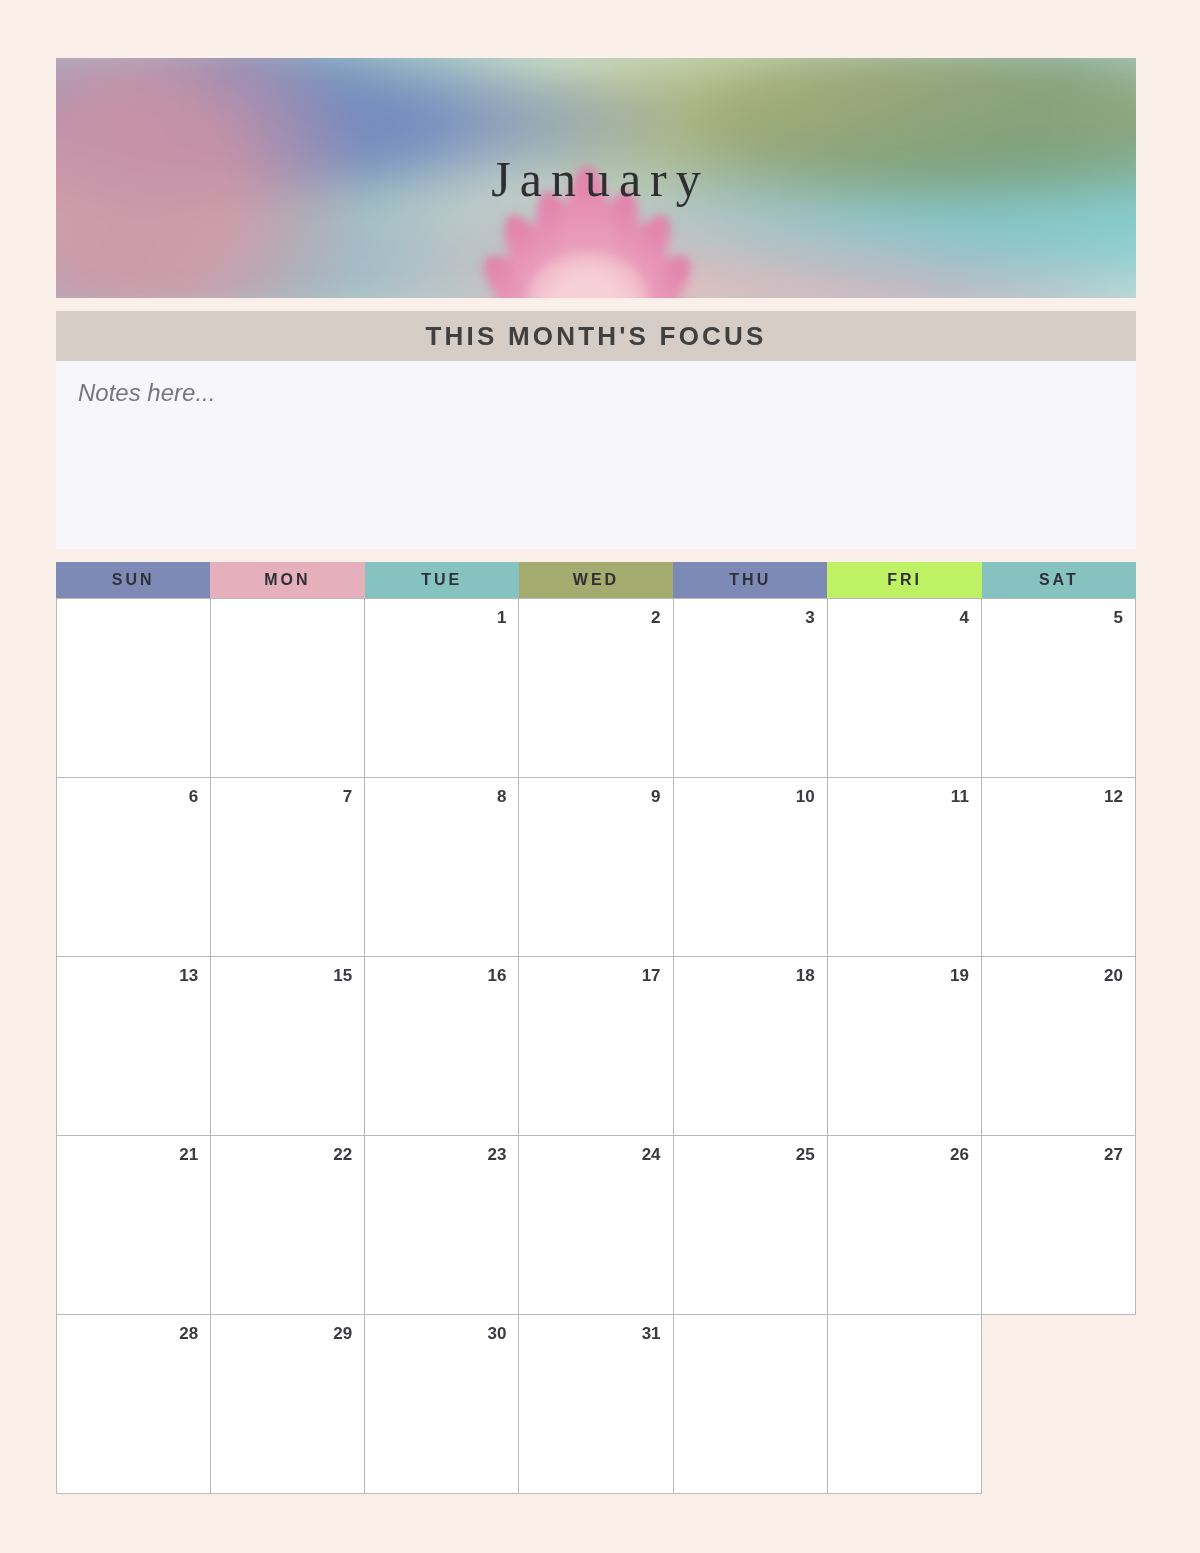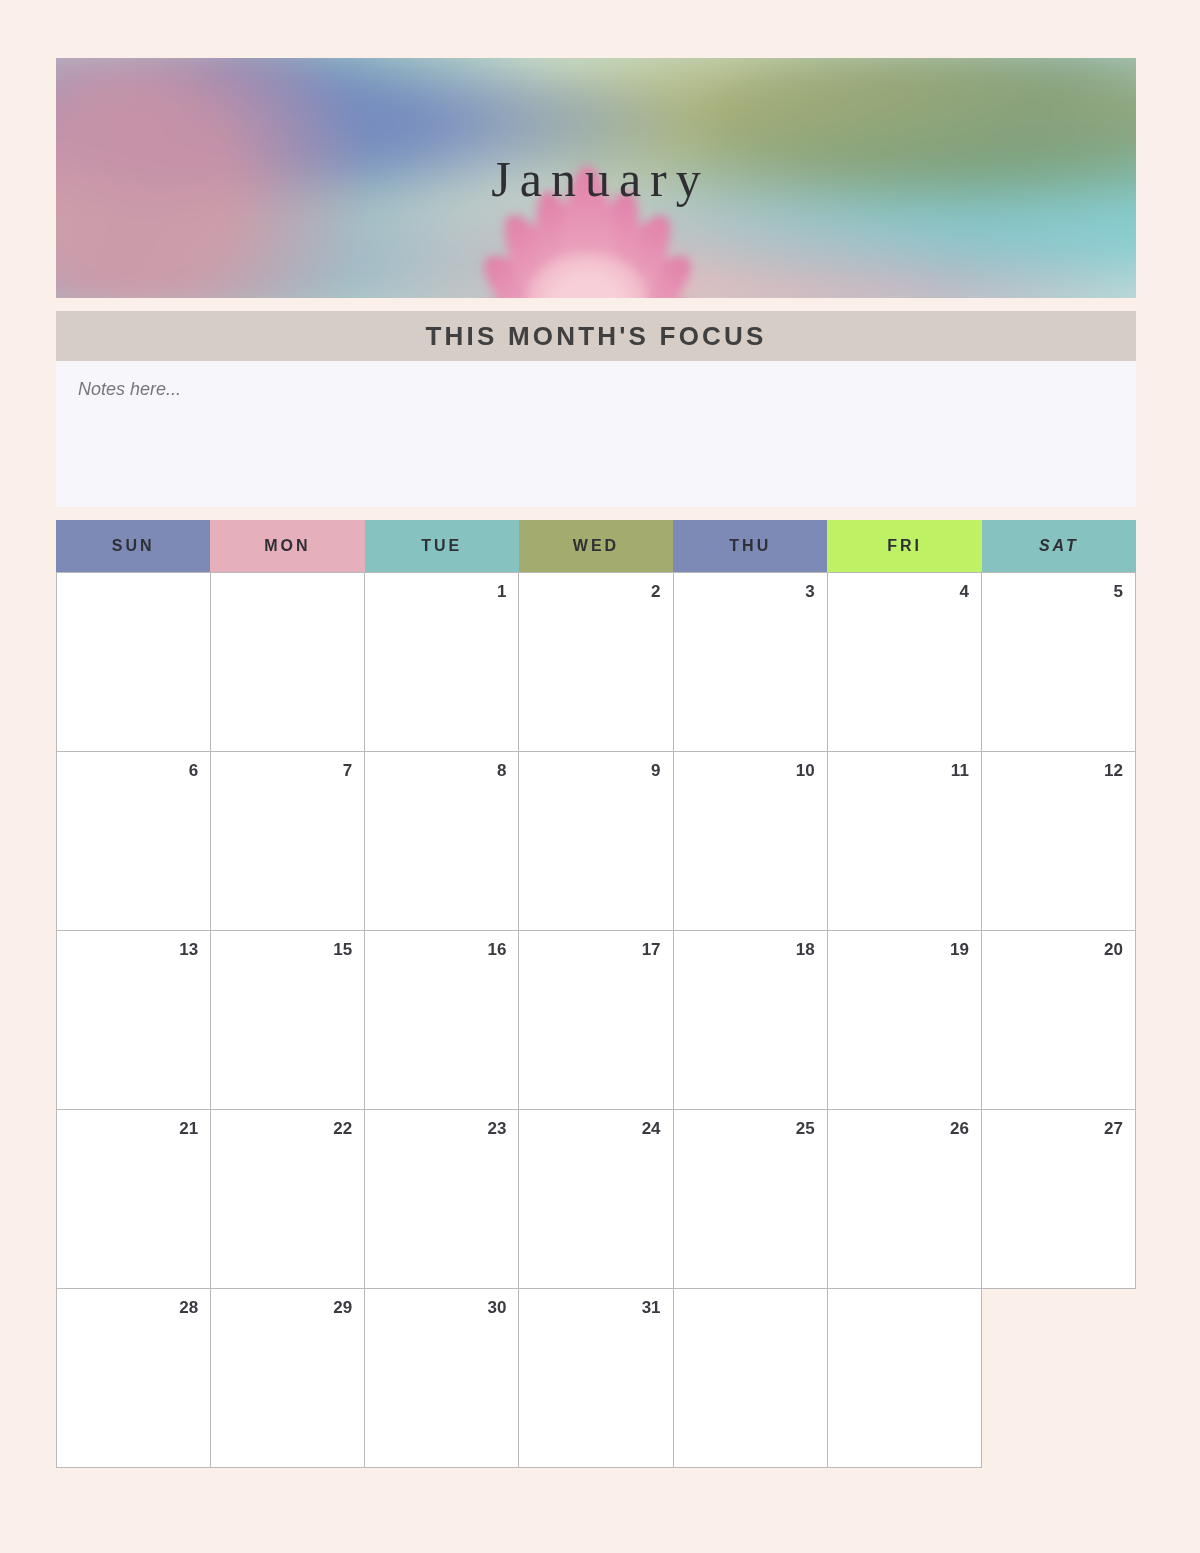--- a/index.html
+++ b/index.html
@@ -121,46 +121,46 @@
   .focus-bar-label {
     font-size: 26px;
     font-weight: bold;
     letter-spacing: 3.2px;
     color: #404040;
   }
 
   
   .notes-box {
     width: 1080px;
-    height: 146px;
+    height: 188px;
     background: #f7f7fb;
     border: none;
     padding: 18px 22px;
     font-family: "Liberation Sans", sans-serif;
-    font-size: 18px;
+    font-size: 24px;
     font-style: italic;
     color: #5f5f66;
     resize: none;
     outline: none;
     display: block;
   }
   .notes-box::placeholder {
     color: #76767d;
     font-style: italic;
   }
 
   
   .cal {
     width: 1080px;
     margin-top: 13px;
   }
   .dow-row {
     display: grid;
     grid-template-columns: repeat(7, 1fr);
-    height: 52px;
+    height: 36px;
   }
   .dow {
     display: flex;
     align-items: center;
     justify-content: center;
     font-size: 16px;
     font-weight: bold;
     letter-spacing: 3px;
     color: #2f3036;
   }
@@ -228,21 +228,21 @@
         </div>
       <div class="dow" style="background: rgb(163, 171, 111);">
           <span>WED</span>
         </div>
       <div class="dow" style="background: rgb(125, 138, 181);">
           <span>THU</span>
         </div>
       <div class="dow" style="background: #bef264;">
           <span>FRI</span>
         </div>
-      <div class="dow" style="background: rgb(134, 194, 192); font-style: italic;">
+      <div class="dow" style="background: rgb(134, 194, 192);">
           <span>SAT</span>
         </div>
     </div>
 
     <div class="grid">
 
       <div class="cell empty"></div>
       <div class="cell empty"></div>
       <div class="cell">
           <span class="daynum">1</span>

